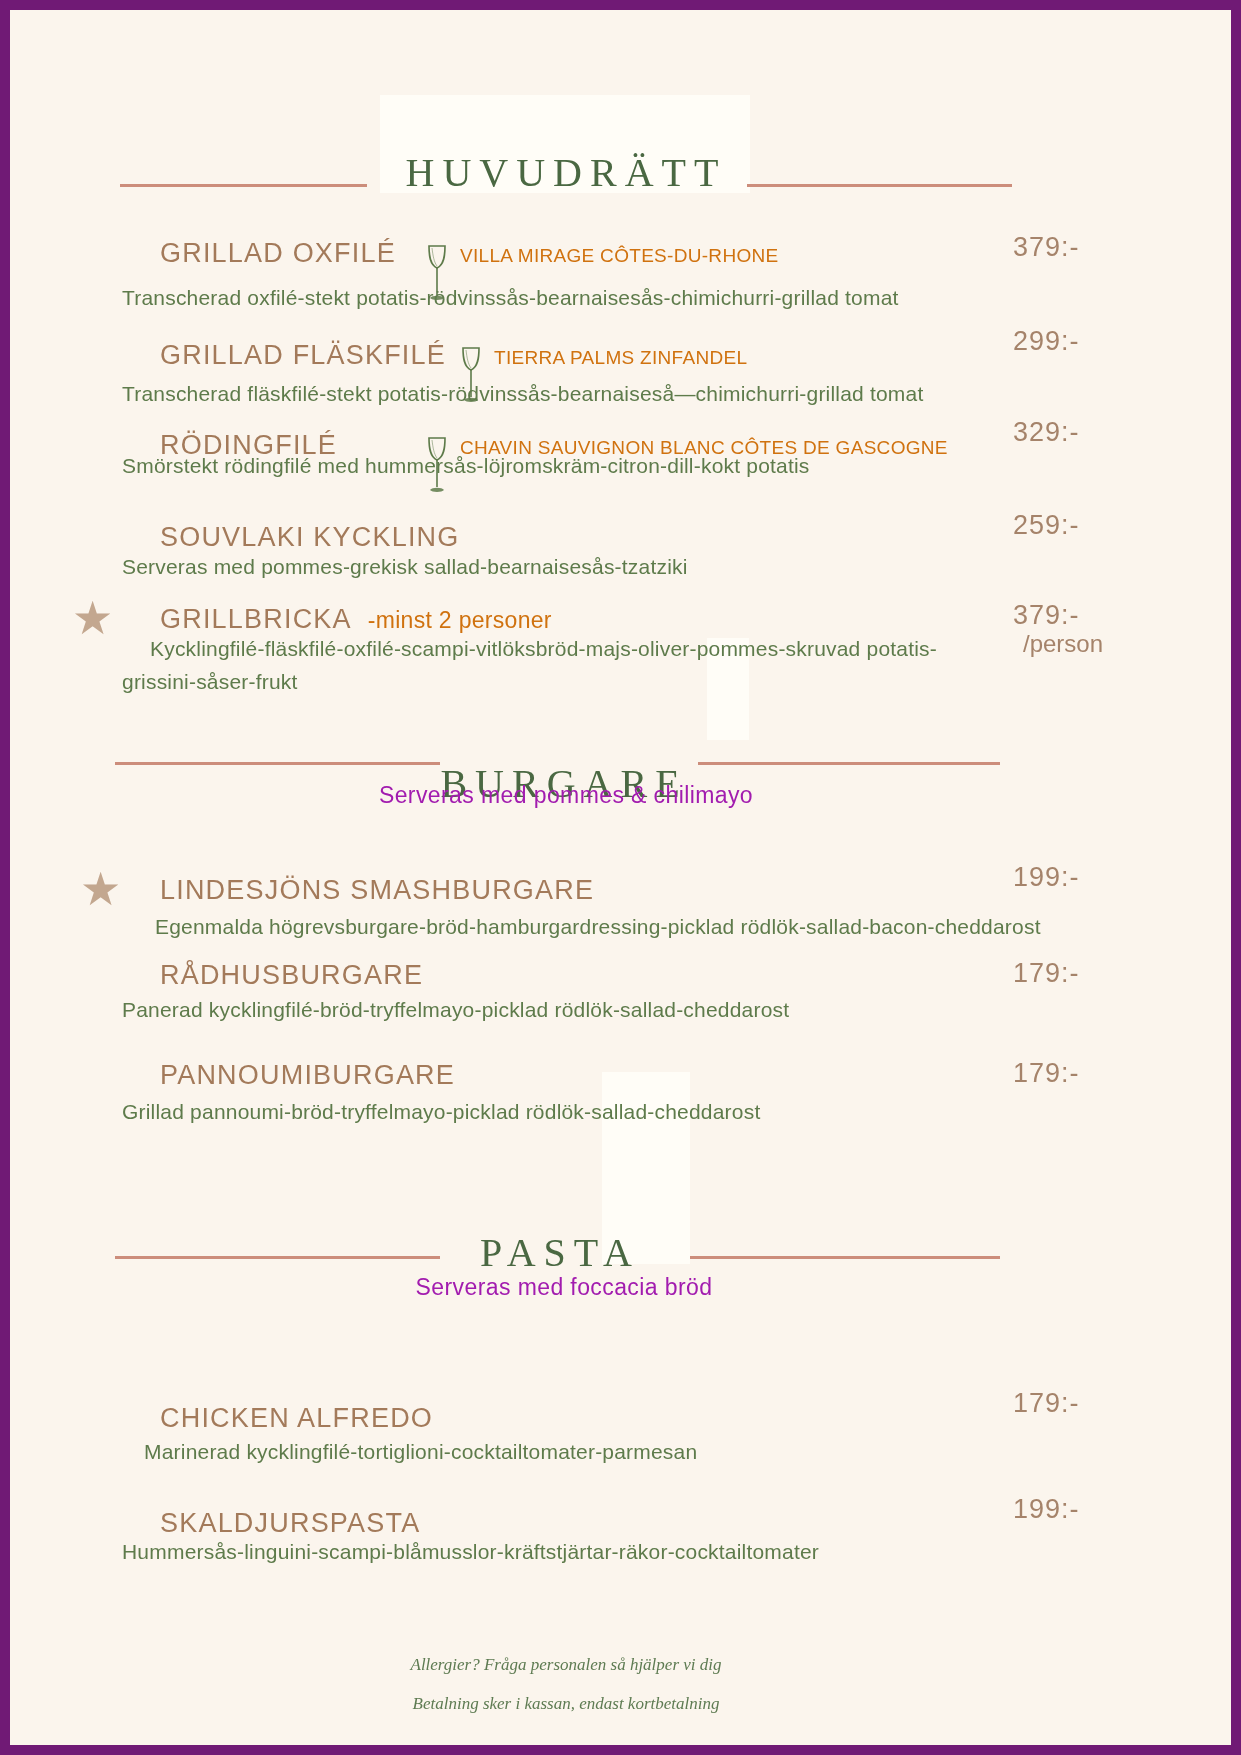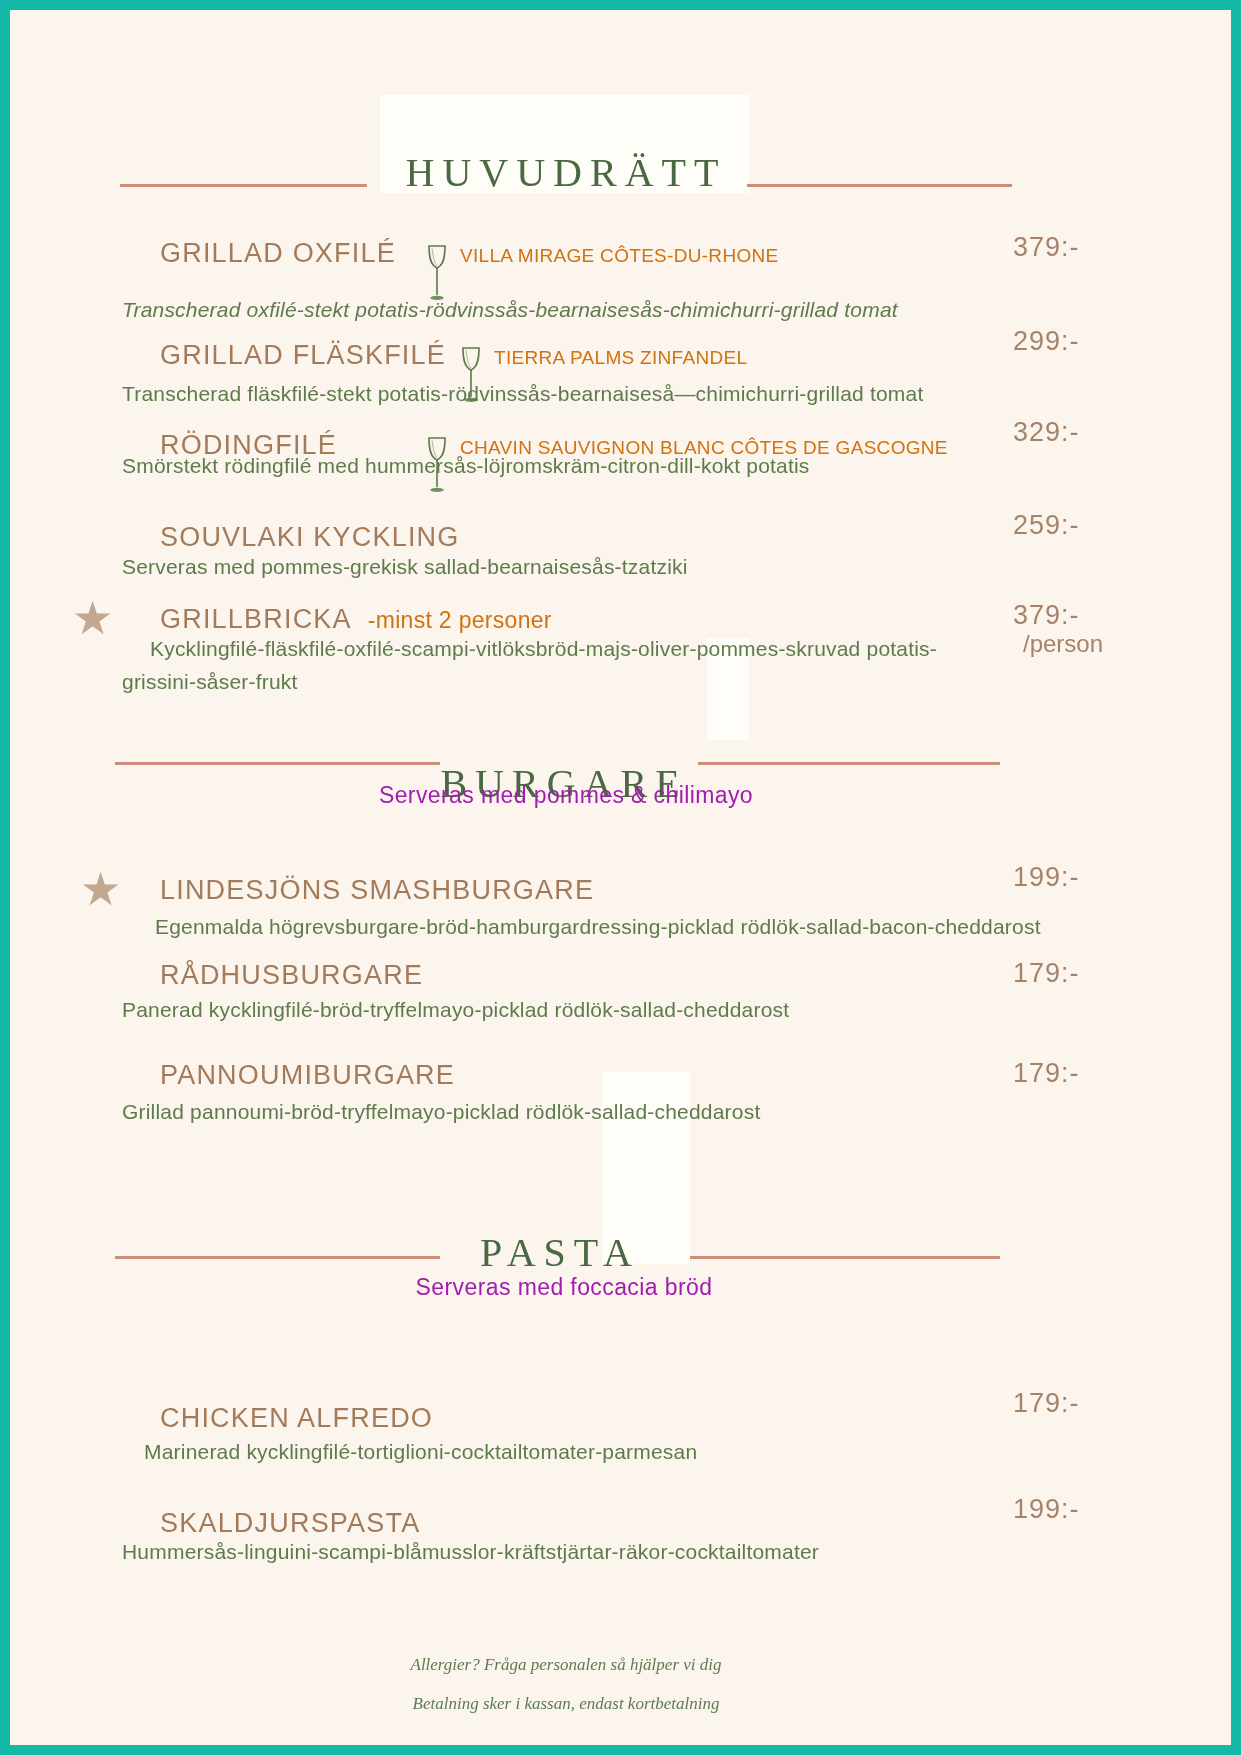--- a/index.html
+++ b/index.html
@@ -1,21 +1,21 @@
 <!DOCTYPE html>
 <html><head>
 <meta charset="utf-8">
 <style>
   html,body{margin:0;padding:0;background:#ddd;}
   #page{
     position:relative;
     width:1241px;height:1755px;
     box-sizing:border-box;
     background:#fbf5ed;
-    border:10px solid #14b8a6;
+    border:10px solid #701a75;
     font-family:"Liberation Sans",sans-serif;
     overflow:hidden;
   }
   .patch{position:absolute;background:#fffdf7;}
   .sec-title{
     position:absolute;
     font-family:"Liberation Serif",serif;
     font-size:40px;
     letter-spacing:8px;
     color:#4a6842;
@@ -109,21 +109,21 @@
     <div class="trow">
       <span class="iname wmin">GRILLAD OXFILÉ</span>
       <svg class="wineglass" width="30" height="58" viewBox="0 0 30 58">
         <path d="M7 2 h16 c0 10 -1 19 -8 22 c-7 -3 -8 -12 -8 -22 z" fill="none" stroke="#5d7a49" stroke-width="1.6"></path>
         <path d="M10 4 c1 8 2 14 5 18" fill="none" stroke="#5d7a49" stroke-width="1" opacity="0.5"></path>
         <line x1="15" y1="24" x2="15" y2="51" stroke="#5d7a49" stroke-width="1.6"></line>
         <path d="M8 54 c2 -3 12 -3 14 0 c-2 2.5 -12 2.5 -14 0 z" fill="#5d7a49" opacity="0.85"></path>
       </svg>
       <span class="wine">VILLA MIRAGE CÔTES-DU-RHONE</span>
     </div>
-    <div class="desc" style="top:60px;font-style:italic;">Transcherad oxfilé-stekt potatis-rödvinssås-bearnaisesås-chimichurri-grillad tomat</div>
+    <div class="desc" style="top:48px;">Transcherad oxfilé-stekt potatis-rödvinssås-bearnaisesås-chimichurri-grillad tomat</div>
     <div class="price" style="top:-6px;">379:-</div>
   </div>
 
   <div class="item" style="top:330px;">
     <div class="trow">
       <span class="iname wmin">GRILLAD FLÄSKFILÉ</span>
       <svg class="wineglass" width="30" height="58" viewBox="0 0 30 58">
         <path d="M7 2 h16 c0 10 -1 19 -8 22 c-7 -3 -8 -12 -8 -22 z" fill="none" stroke="#5d7a49" stroke-width="1.6"></path>
         <path d="M10 4 c1 8 2 14 5 18" fill="none" stroke="#5d7a49" stroke-width="1" opacity="0.5"></path>
         <line x1="15" y1="24" x2="15" y2="51" stroke="#5d7a49" stroke-width="1.6"></line>

